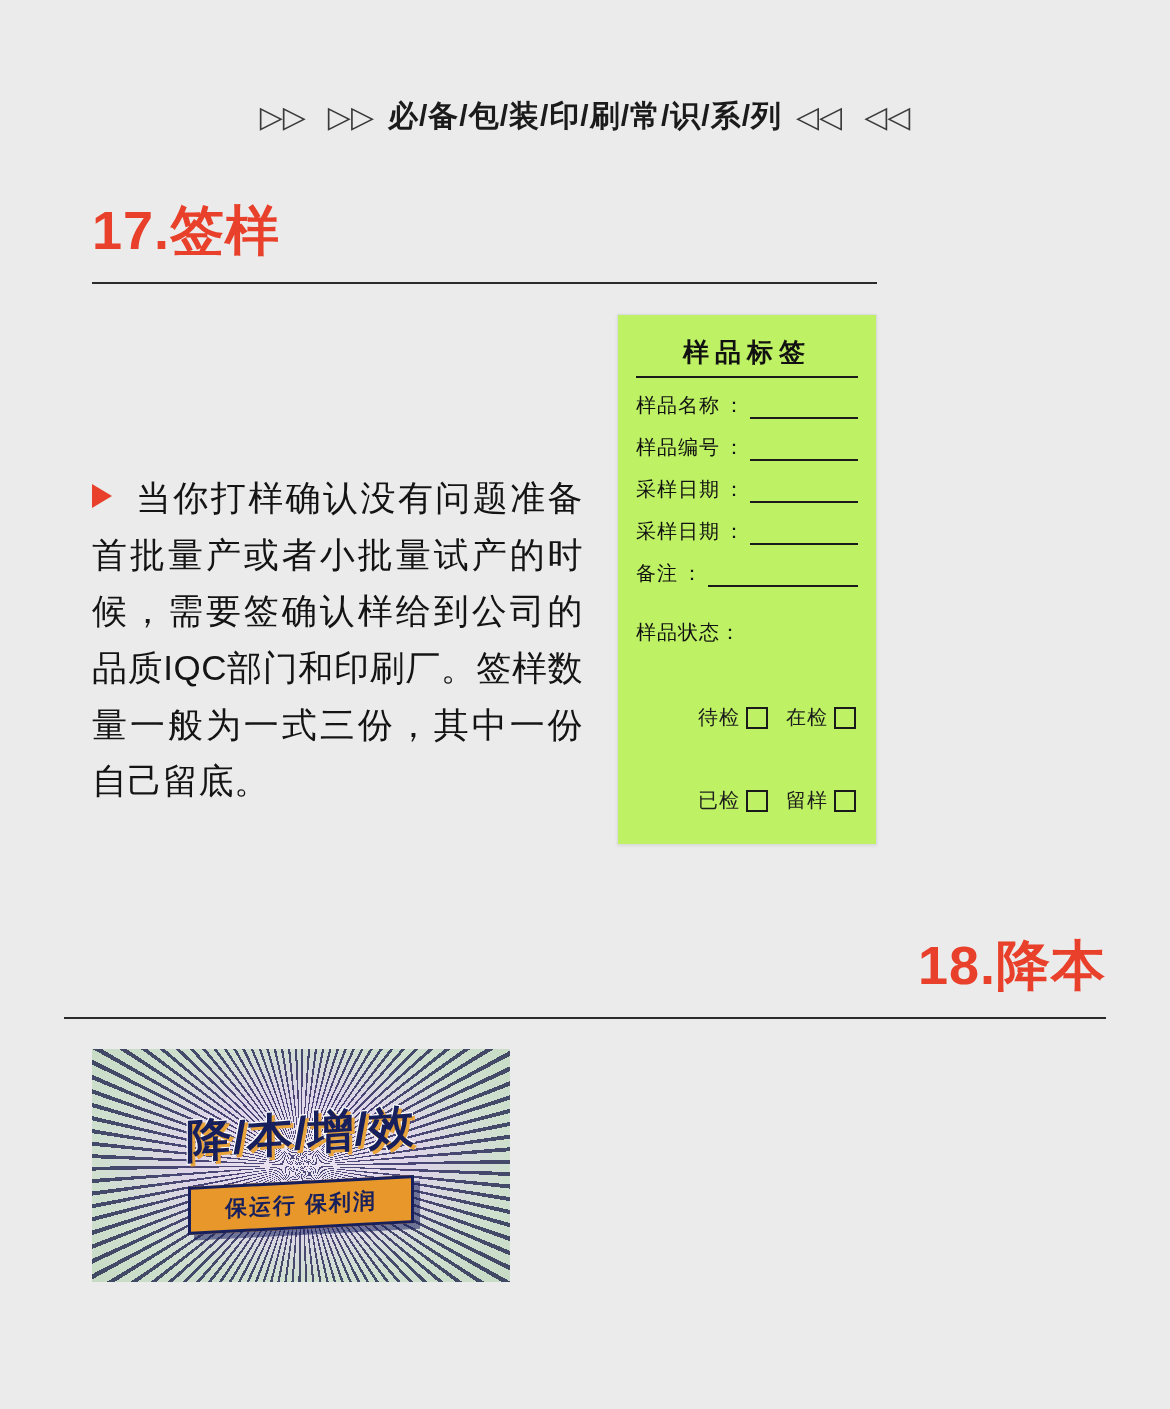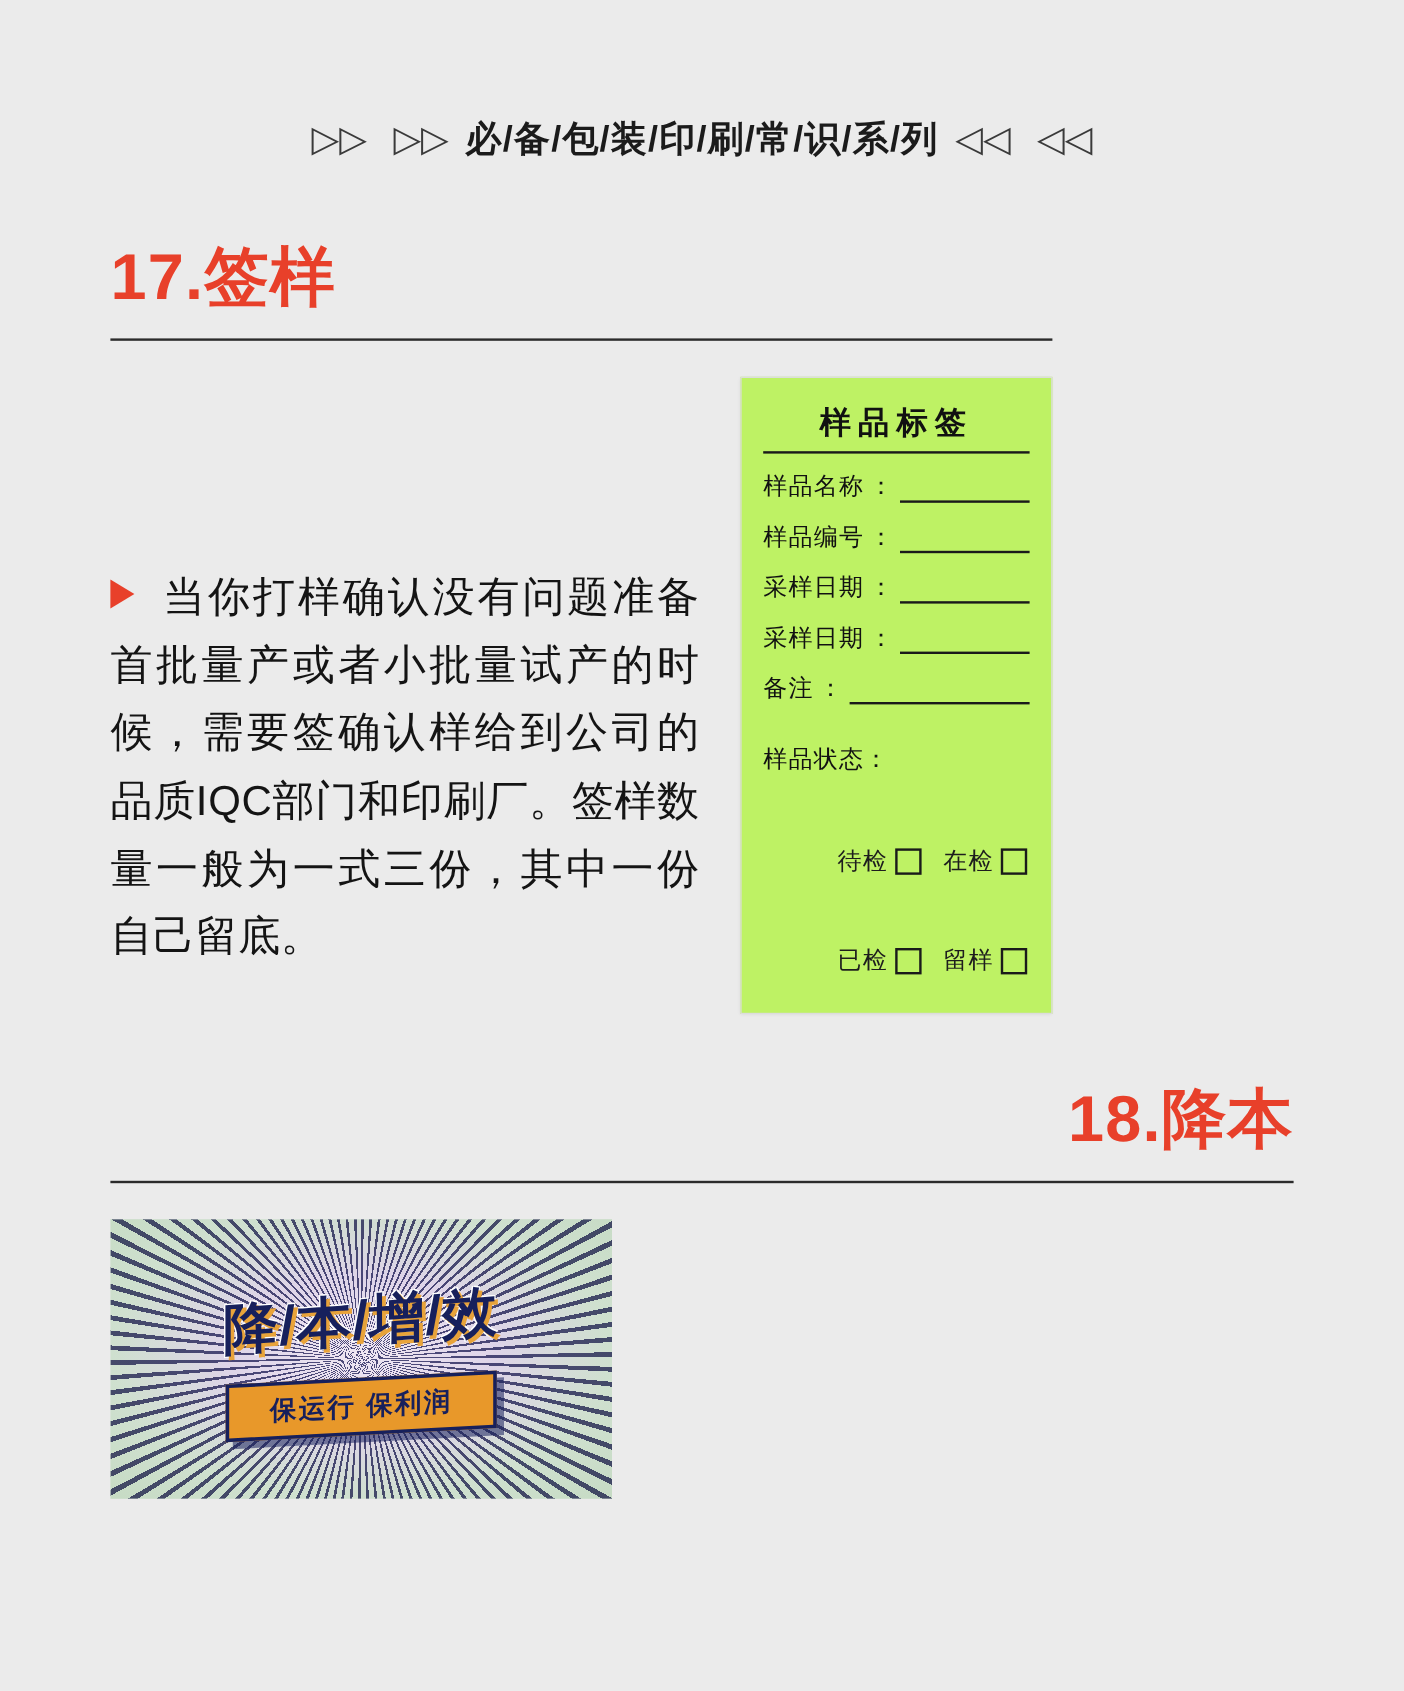--- a/index.html
+++ b/index.html
@@ -157,21 +157,21 @@
     margin-top: 48px;
   }
   .box {
     width: 18px;
     height: 18px;
     border: 2px solid #1a1a1a;
     display: inline-block;
   }
 
   
-  .sec18-head-wrap { padding: 0 92px; margin-top: 52px; }
+  .sec18-head-wrap { padding: 0 64px; margin-top: 85px; }
   .s18-body {
     display: flex;
     gap: 34px;
     margin-top: 30px;
     align-items: flex-start;
     padding: 0 92px;
     box-sizing: border-box;
   }
   .s18-text { width: 540px; order: 2; }
 

